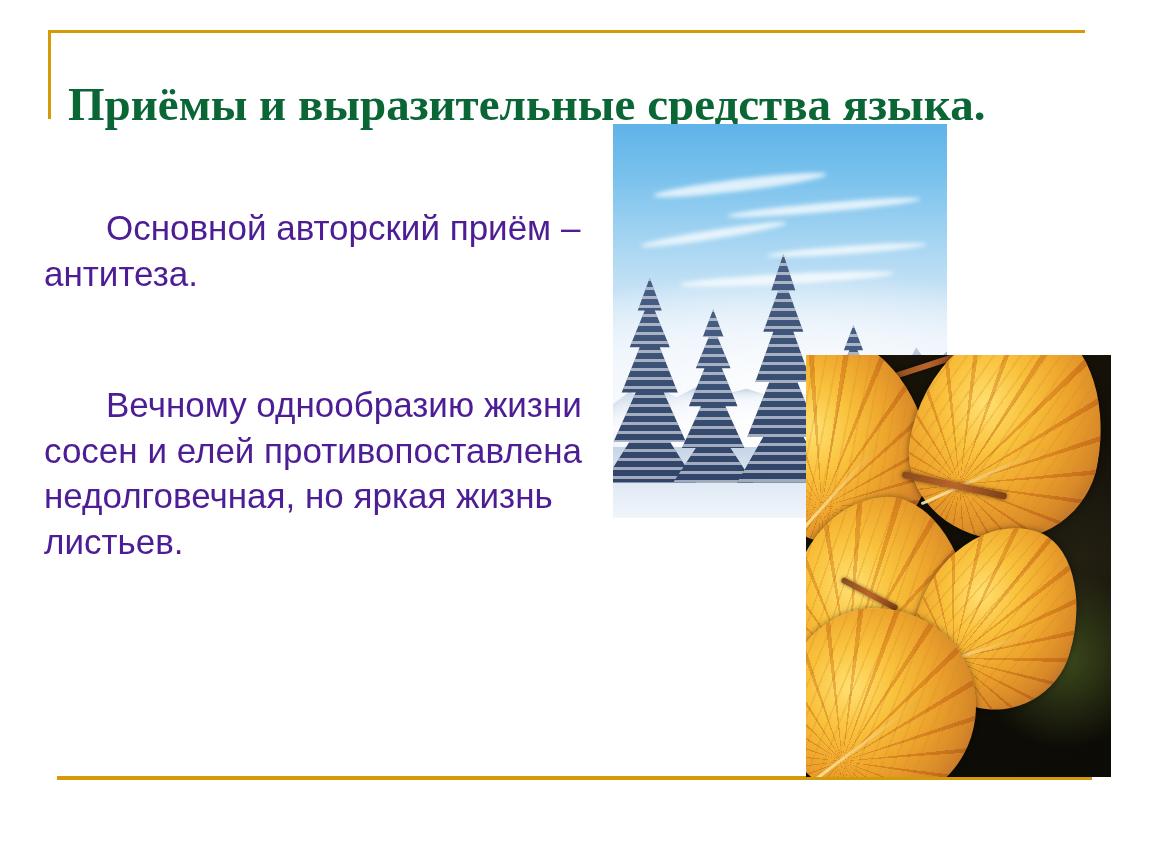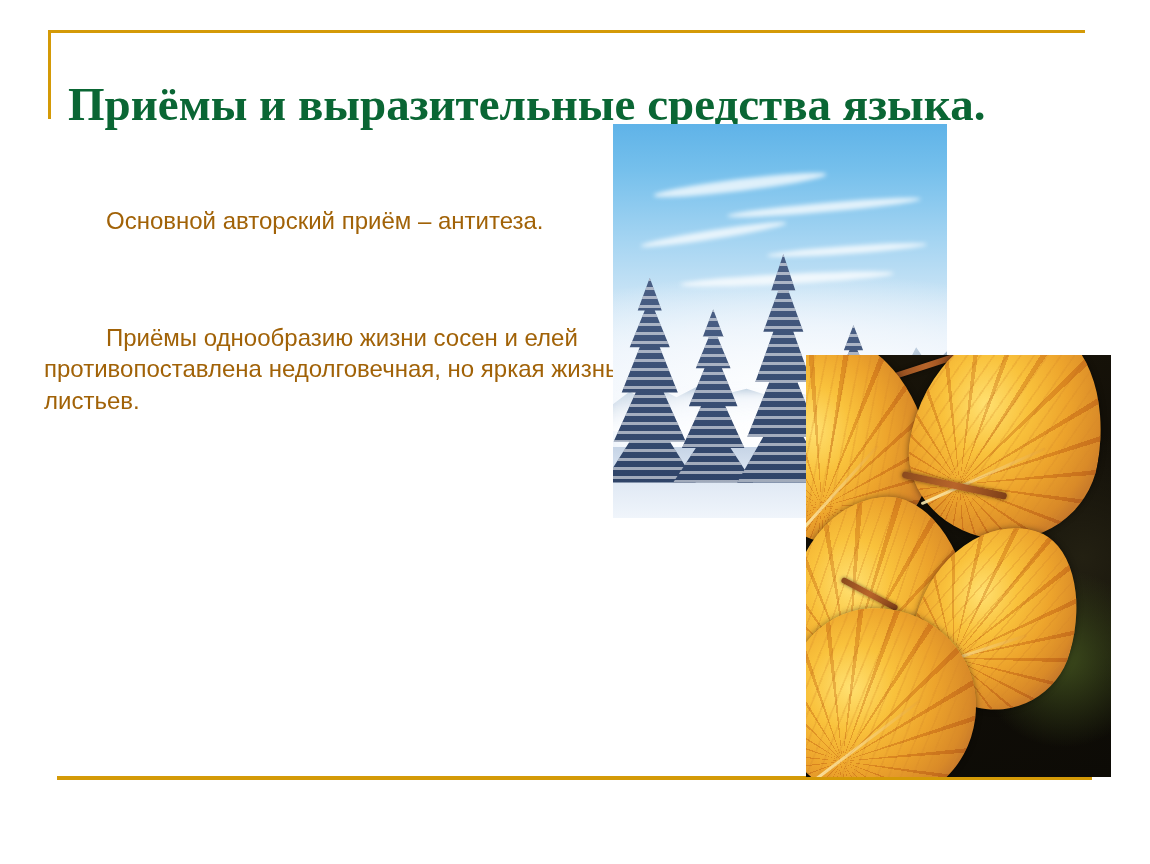--- a/index.html
+++ b/index.html
@@ -55,23 +55,23 @@
     line-height: 1.36;
     letter-spacing: 0px;
   }
 
   
   .body-copy {
     position: absolute;
     left: 44px;
     top: 205px;
     width: 600px;
-    color: #a16207;
+    color: #4c1d95;
     font-family: "Liberation Sans", sans-serif;
-    font-size: 24px;
+    font-size: 35px;
     line-height: 1.30;
   }
   .para {
     margin: 0;
     text-indent: 62px;
   }
   .para + .para {
     margin-top: 86px;
   }
 
@@ -253,21 +253,21 @@
 <div class="slide">
 
   <div class="rule-top"></div>
   <div class="rule-left"></div>
   <div class="rule-bottom"></div>
 
   <h1 class="title">Приёмы и выразительные средства языка.</h1>
 
   <div class="body-copy">
     <p class="para">Основной авторский приём – антитеза.</p>
-    <p class="para">Приёмы однообразию жизни сосен и елей противопоставлена недолговечная, но яркая жизнь листьев.</p>
+    <p class="para">Вечному однообразию жизни сосен и елей противопоставлена недолговечная, но яркая жизнь листьев.</p>
   </div>
 
   <div class="photo photo-winter">
     <div class="wisp w1"></div>
     <div class="wisp w2"></div>
     <div class="wisp w3"></div>
     <div class="wisp w4"></div>
     <div class="wisp w5"></div>
     <div class="ridge"></div>
     <div class="ridge-right"></div>

